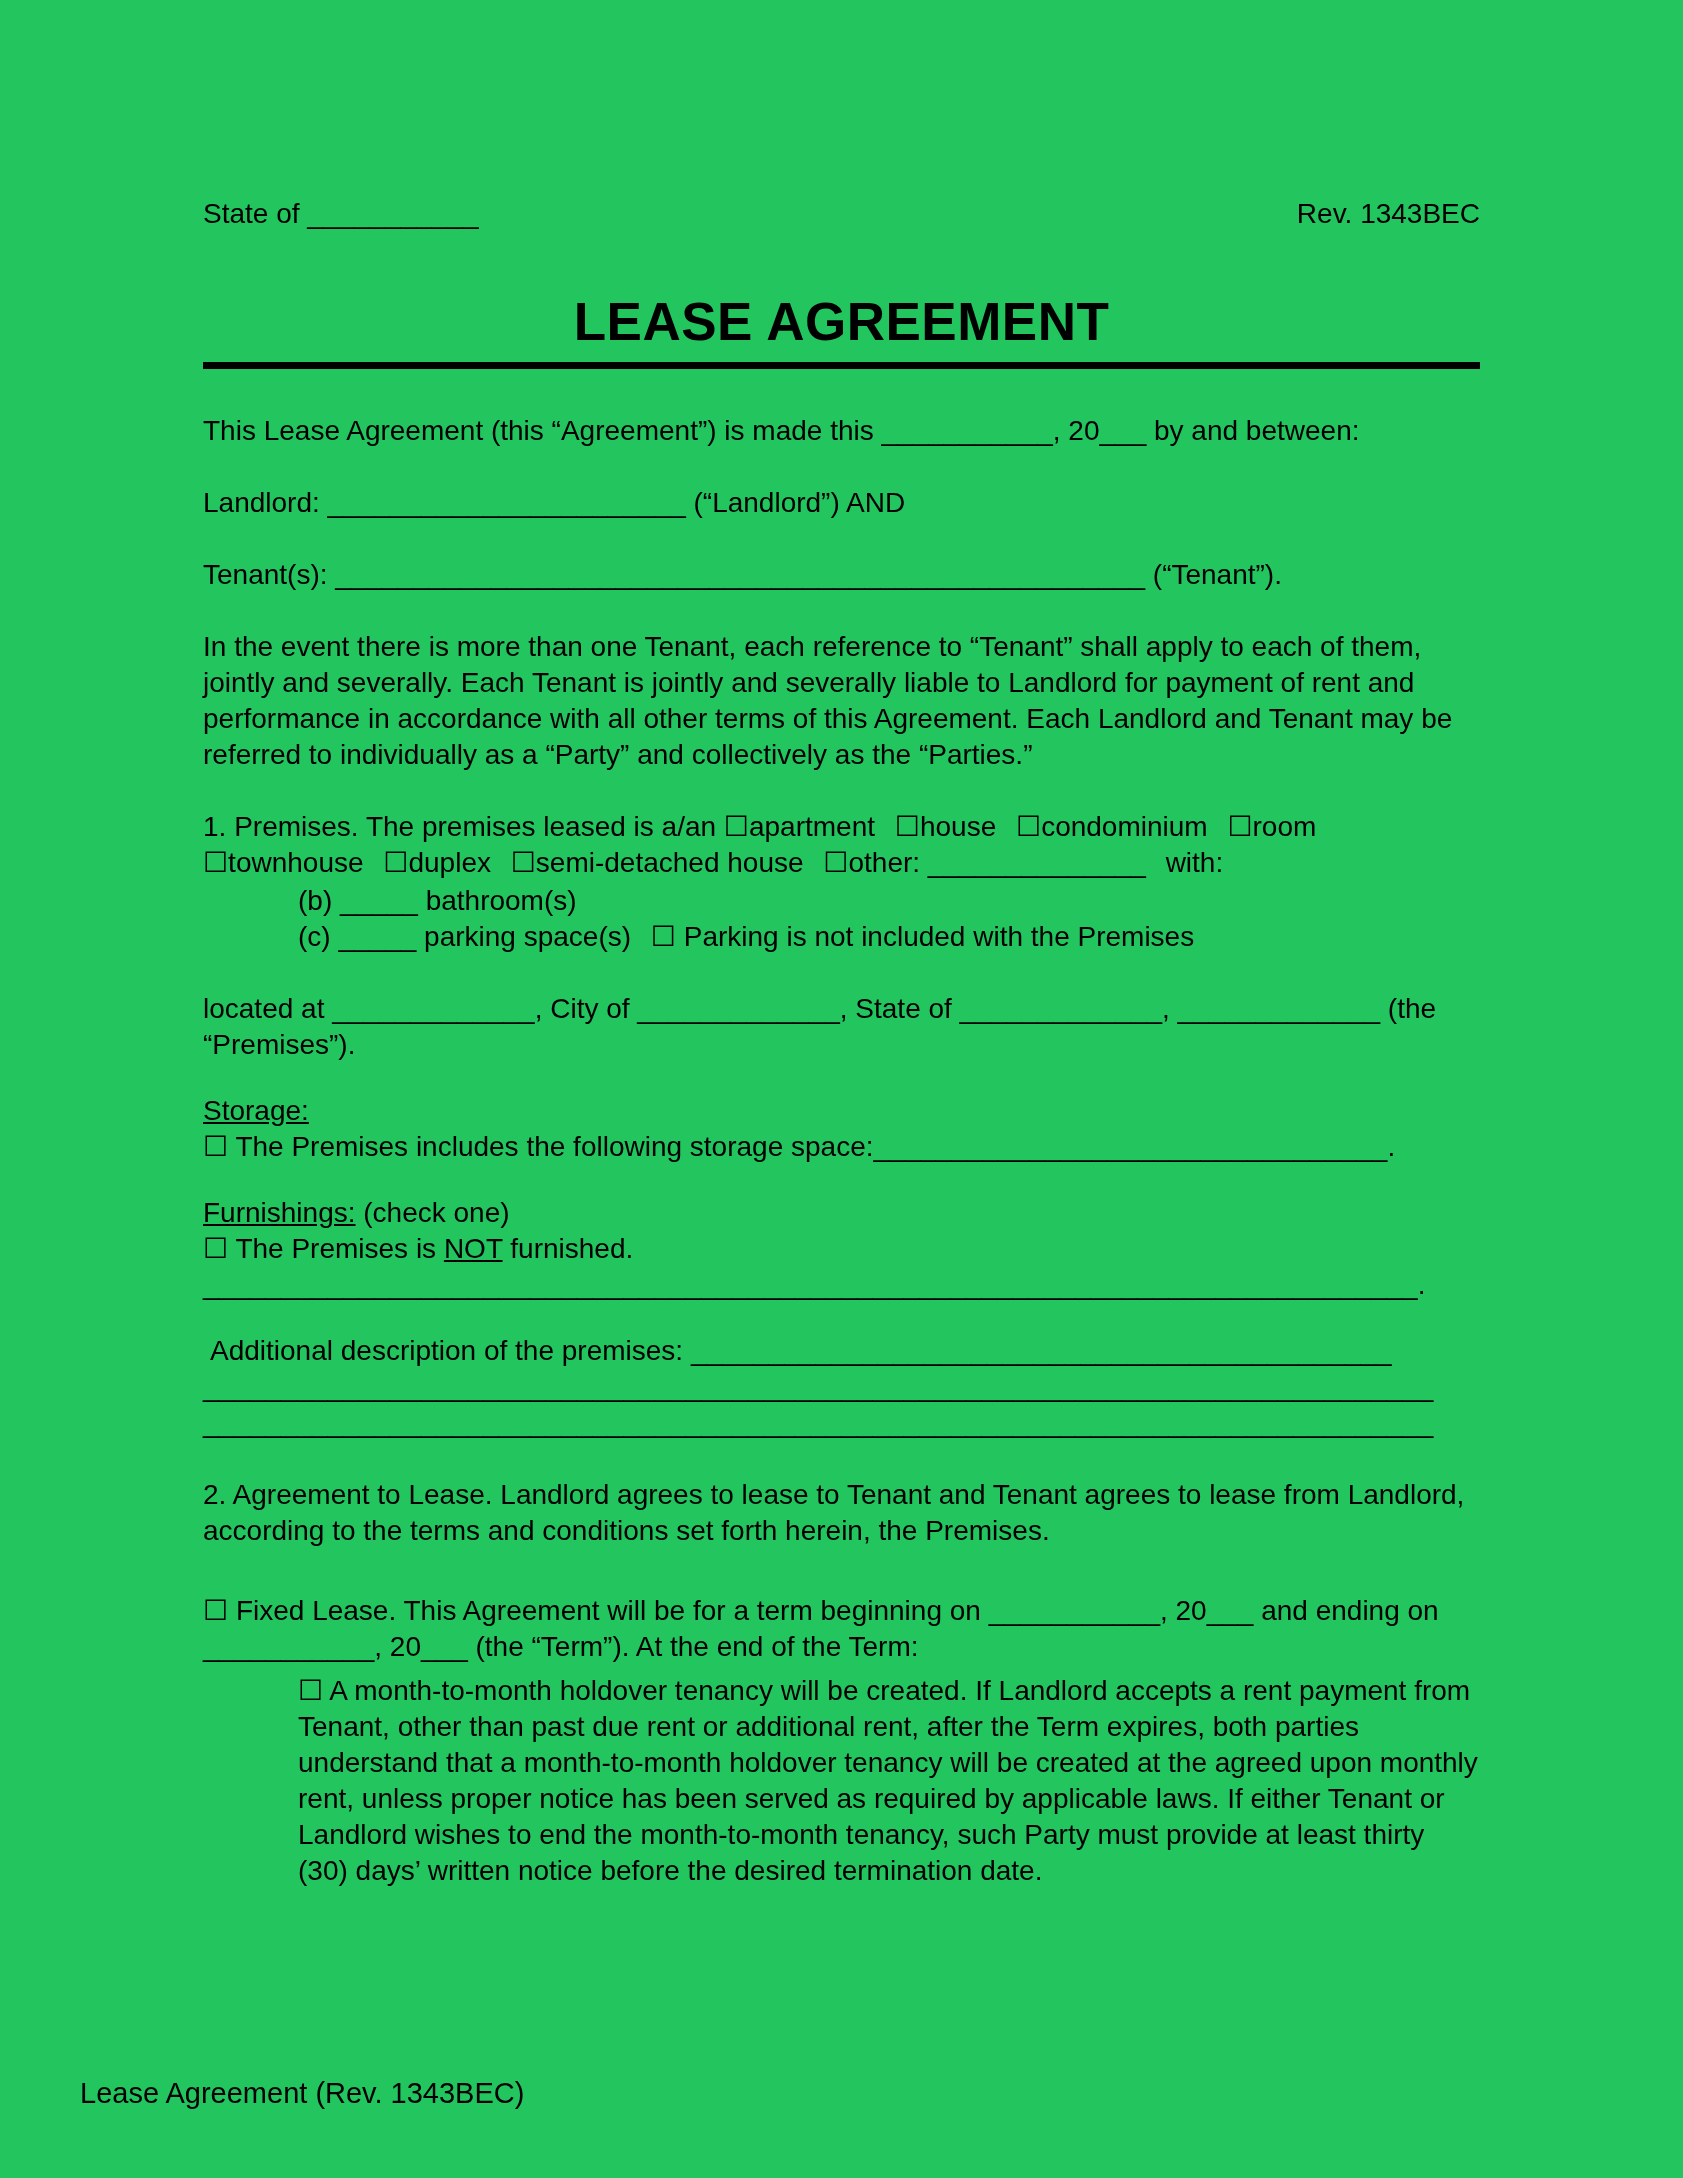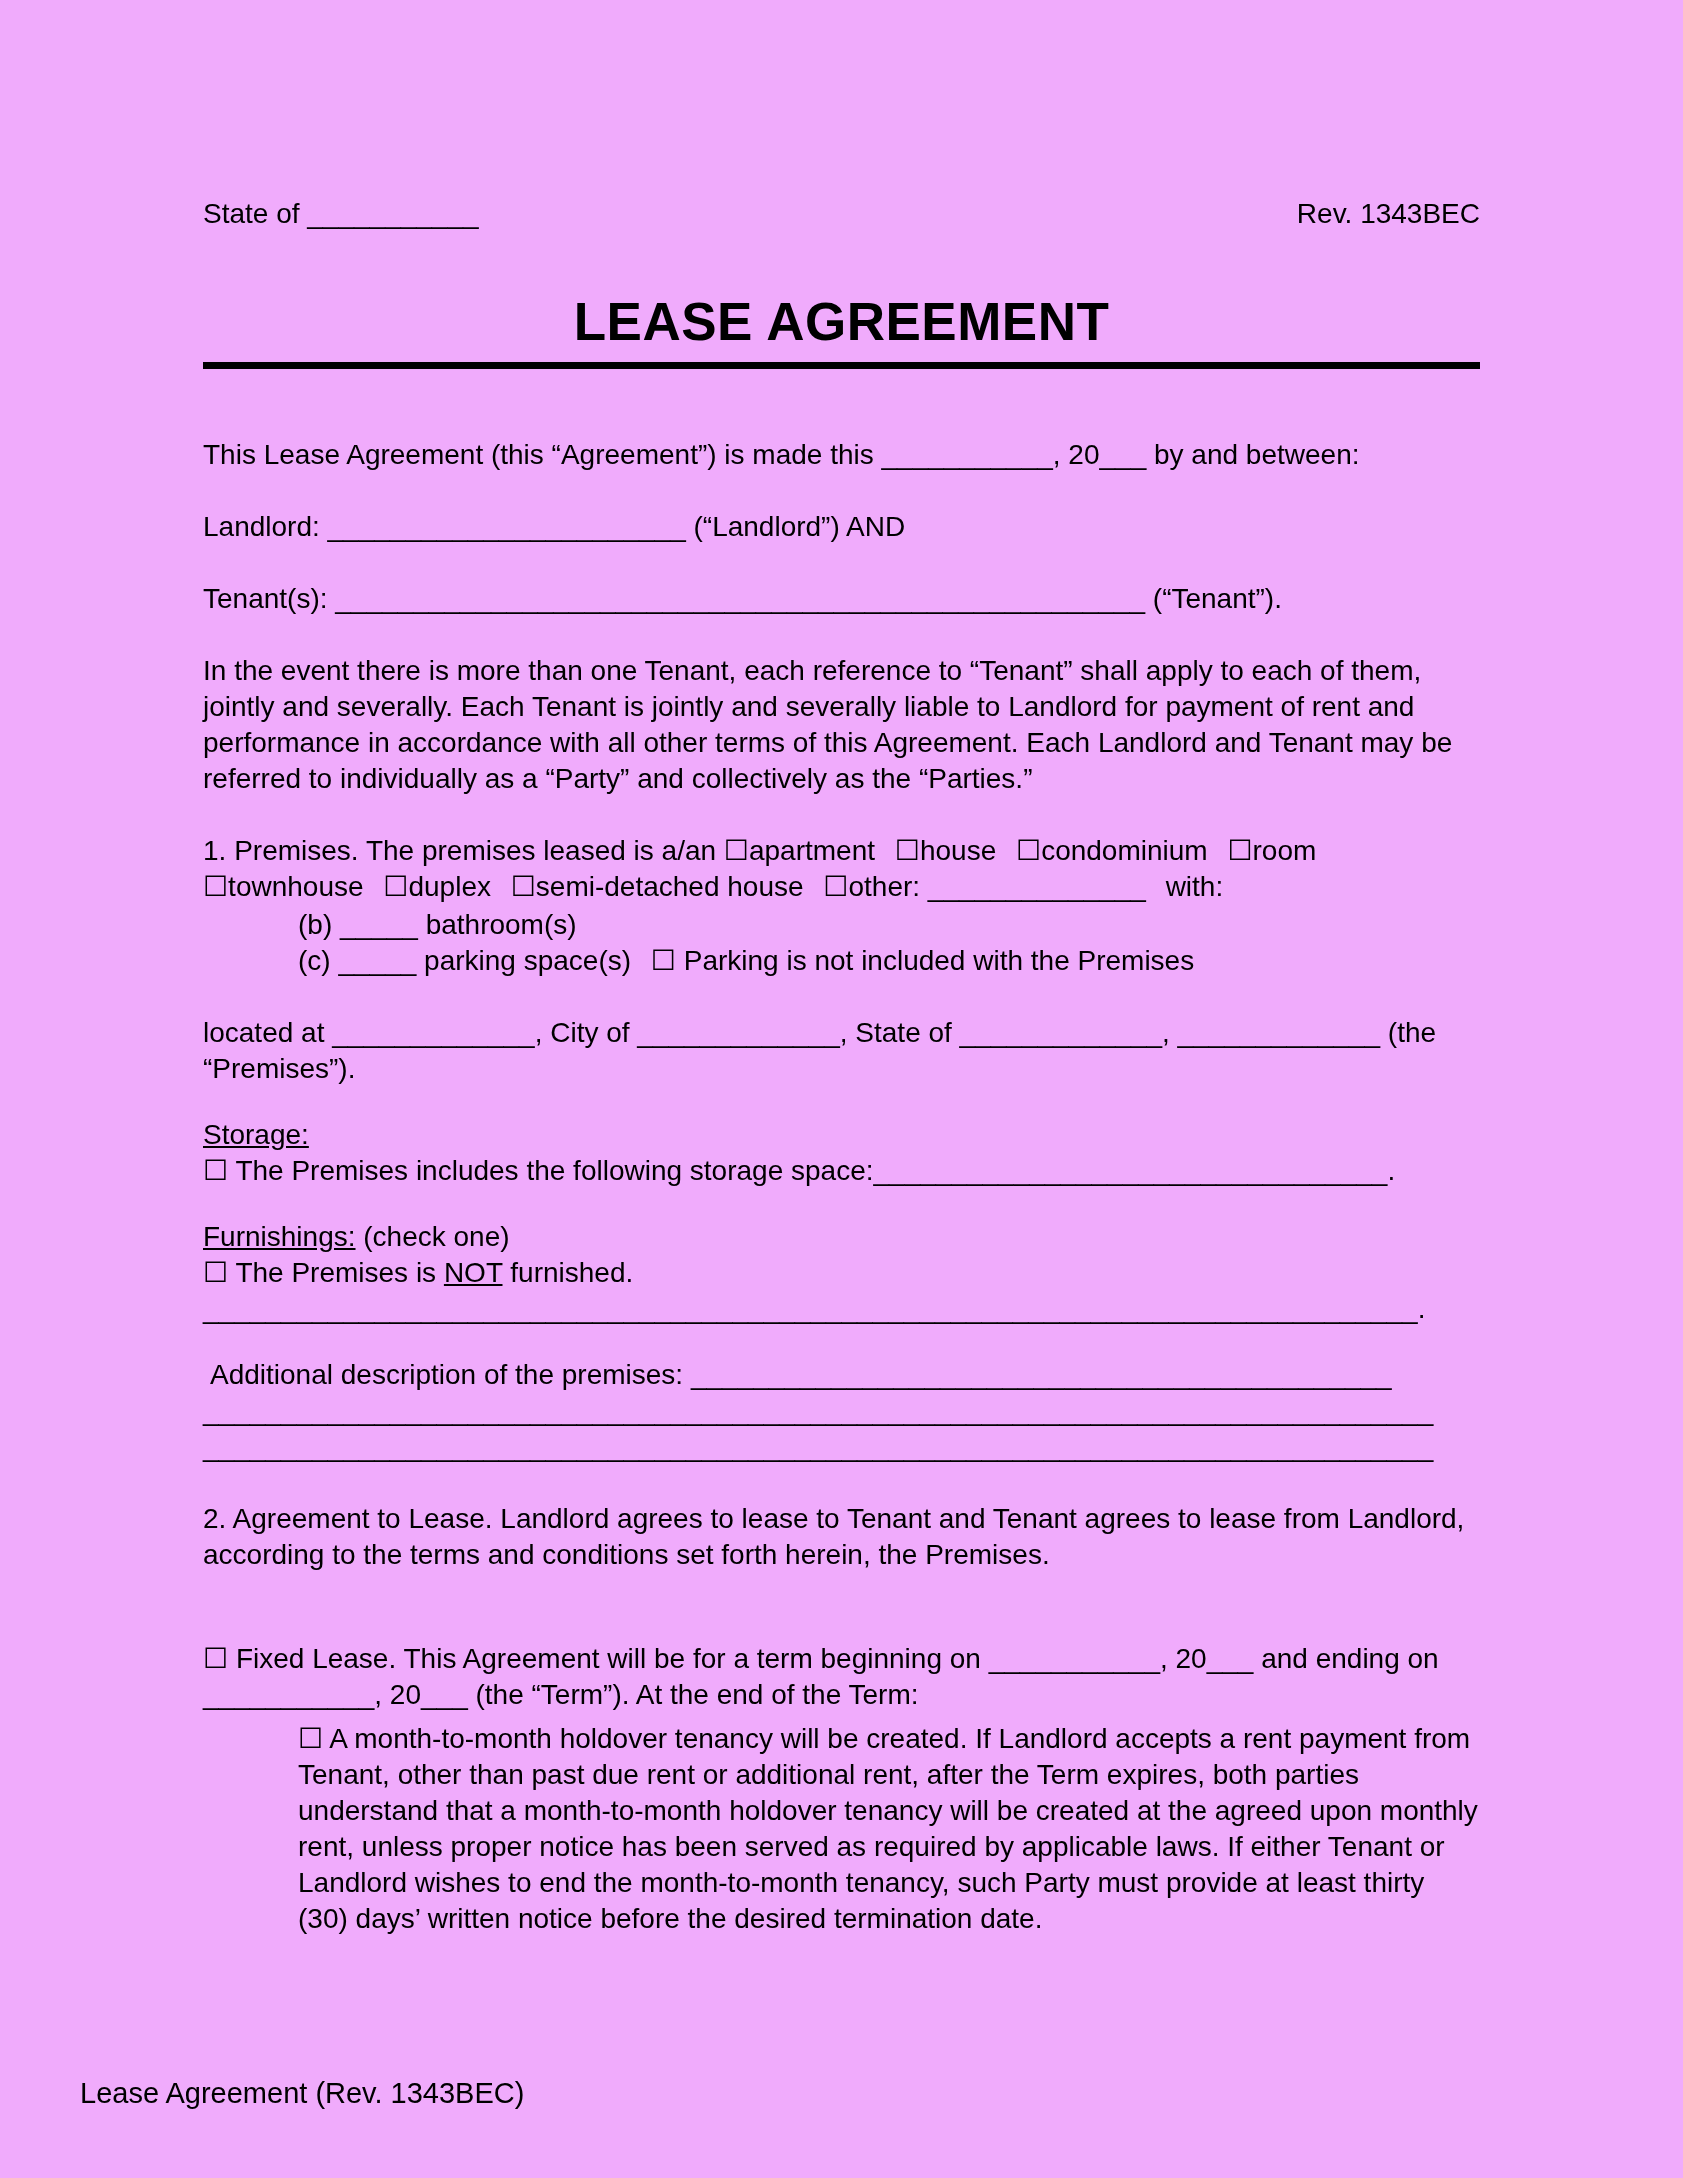--- a/index.html
+++ b/index.html
@@ -4,21 +4,21 @@
 <style>
   html, body {
     margin: 0;
     padding: 0;
     background: #ffffff;
   }
   .page {
     position: relative;
     width: 1683px;
     height: 2178px;
-    background: #f0abfc;
+    background: #22c55e;
     overflow: hidden;
     color: #000000;
     font-family: "Liberation Sans", "DejaVu Sans", sans-serif;
     font-size: 28px;
     line-height: 36px;
   }
   .content {
     padding: 196px 203px 0 203px;
   }
   .doc-header {
@@ -33,21 +33,21 @@
   }
   .doc-title {
     text-align: center;
     font-weight: bold;
     font-size: 53px;
     line-height: 57px;
     letter-spacing: 0.5px;
   }
   .para     { margin-top: 30px; }
   .para-lg  { margin-top: 36px; }
-  .para-xl  { margin-top: 68px; }
+  .para-xl  { margin-top: 44px; }
   .indent   { padding-left: 95px; }
   .items    { margin-top: 2px; }
   .holdover { margin-top: 8px; }
   .b { font-weight: normal; }
   .u { text-decoration: underline; }
   .opt { white-space: nowrap; margin-right: 12px; text-align: center; }
   .cb { font-family: "DejaVu Sans", sans-serif; }
   .gapL { margin-left: 12px; }
   .addl1 { padding-left: 7px; }
   .footer {

